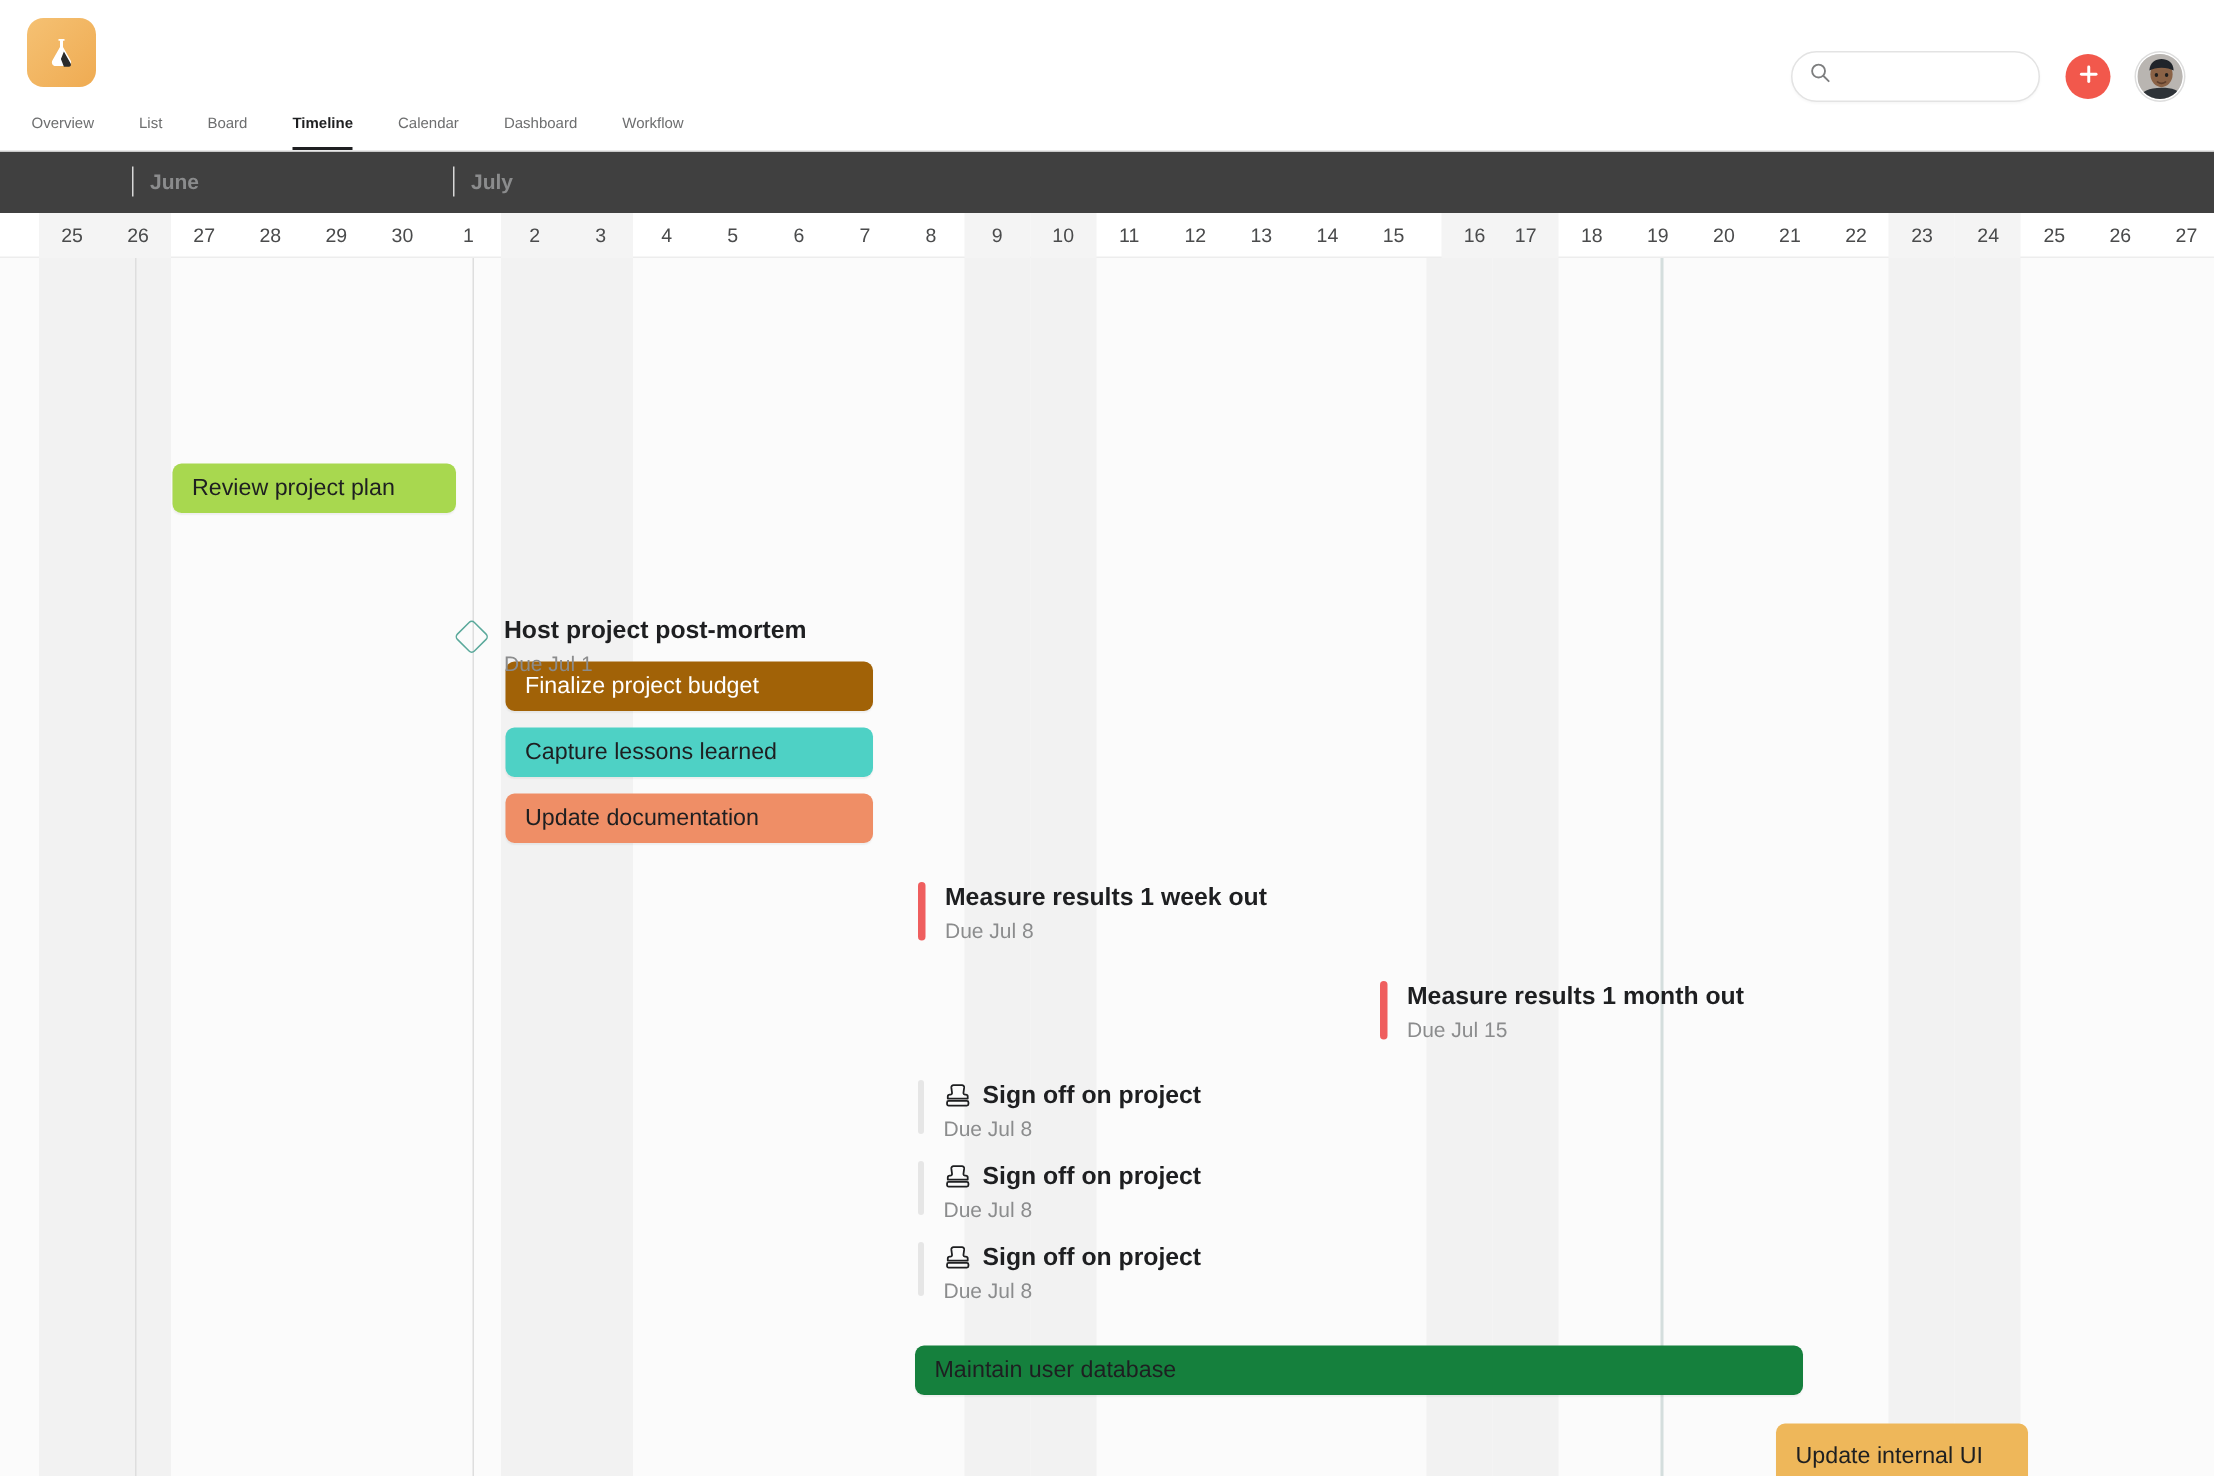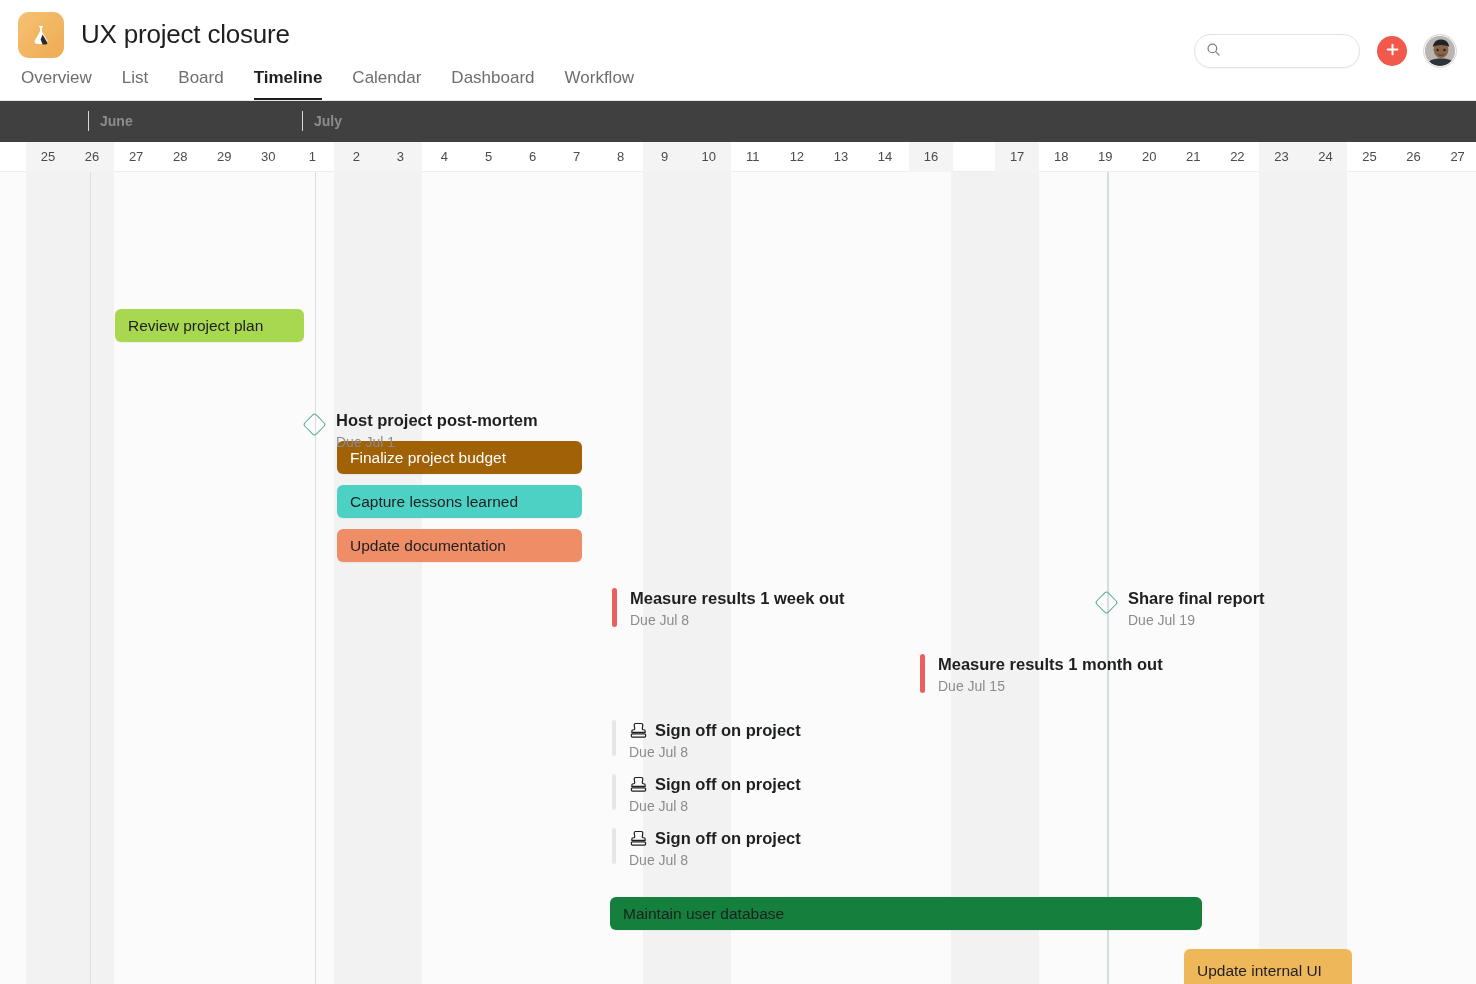--- a/index.html
+++ b/index.html
@@ -39,21 +39,21 @@
   }
 
   .nav-tabs {
     display: flex;
     align-items: flex-end;
     gap: 30px;
     padding-left: 21px;
     height: 44px;
   }
   .nav-tab {
-    font-size: 17px;
+    font-size: 10px;
     color: #6d6e6f;
     padding-bottom: 10px;
     cursor: pointer;
     border-bottom: 2.5px solid transparent;
     white-space: nowrap;
   }
   .nav-tab.active {
     color: #1e1f21;
     font-weight: bold;
     border-bottom-color: #1e1f21;
@@ -233,21 +233,20 @@
 
 <div class="header">
 
   <div class="project-row">
     <div class="project-logo">
       <svg width="24" height="24" viewBox="0 0 24 24" aria-hidden="true">
         <path d="M10 3h4v1.2h-1v4.2l5.1 8.9c.9 1.6-.2 3.7-2.1 3.7H8c-1.9 0-3-2.1-2.1-3.7L11 8.4V4.2h-1V3z" fill="#ffffff"></path>
         <path d="M13.6 11.4l4.5 7.9c.6 1-.1 2.2-1.2 2.2h-3.3l-2-5.1 2-5z" fill="#2b2b2b"></path>
       </svg>
     </div>
-    <div class="project-title">UX project closure</div>
   </div>
 
   <div class="nav-tabs">
     <div class="nav-tab">Overview</div>
     <div class="nav-tab">List</div>
     <div class="nav-tab">Board</div>
     <div class="nav-tab active">Timeline</div>
     <div class="nav-tab">Calendar</div>
     <div class="nav-tab">Dashboard</div>
     <div class="nav-tab">Workflow</div>
@@ -307,21 +306,21 @@
       <div class="day-cell" style="left: 510.55px; width: 44.05px;">6</div>
       <div class="day-cell" style="left: 554.6px; width: 44.05px;">7</div>
       <div class="day-cell" style="left: 598.65px; width: 44.05px;">8</div>
       <div class="day-cell weekend" style="left: 642.7px; width: 44.05px;">9</div>
       <div class="day-cell weekend" style="left: 686.75px; width: 44.05px;">10</div>
       <div class="day-cell" style="left: 730.8px; width: 44.05px;">11</div>
       <div class="day-cell" style="left: 774.85px; width: 44.05px;">12</div>
       <div class="day-cell" style="left: 818.9px; width: 44.05px;">13</div>
       <div class="day-cell" style="left: 862.95px; width: 44.05px;">14</div>
       <div class="day-cell" style="left: 907px; width: 44.05px;">15</div>
-      <div class="day-cell weekend" style="left: 909px; width: 44.05px;">16</div>
+      <div class="day-cell weekend" style="left: 961px; width: 44.05px;">16</div>
       <div class="day-cell weekend" style="left: 995.1px; width: 44.05px;">17</div>
       <div class="day-cell" style="left: 1039.15px; width: 44.05px;">18</div>
       <div class="day-cell" style="left: 1083.2px; width: 44.05px;">19</div>
       <div class="day-cell" style="left: 1127.25px; width: 44.05px;">20</div>
       <div class="day-cell" style="left: 1171.3px; width: 44.05px;">21</div>
       <div class="day-cell" style="left: 1215.35px; width: 44.05px;">22</div>
       <div class="day-cell weekend" style="left: 1259.4px; width: 44.05px;">23</div>
       <div class="day-cell weekend" style="left: 1303.45px; width: 44.05px;">24</div>
       <div class="day-cell" style="left: 1347.5px; width: 44.05px;">25</div>
       <div class="day-cell" style="left: 1391.55px; width: 44.05px;">26</div>
@@ -359,29 +358,20 @@
       </div>
       <div class="milestone" style="left: 612px; top: 415px; justify-content: center;">
         <div class="vbar" style="background:#ef5e5e"></div>
         <div class="ms-text">
           <div class="ms-title">
             <span>Measure results 1 week out</span>
           </div>
           <div class="ms-due">Due Jul 8</div>
         </div>
       </div>
-      <div class="milestone" style="left: 1098px; top: 415px;">
-        <div class="diamond"></div>
-        <div class="ms-text">
-          <div class="ms-title">
-            <span>Share final report</span>
-          </div>
-          <div class="ms-due">Due Jul 19</div>
-        </div>
-      </div>
       <div class="milestone" style="left: 920px; top: 481px;">
         <div class="vbar" style="background:#ef5e5e"></div>
         <div class="ms-text">
           <div class="ms-title">
             <span>Measure results 1 month out</span>
           </div>
           <div class="ms-due">Due Jul 15</div>
         </div>
       </div>
       <div class="milestone" style="left: 612px; top: 547px;">

